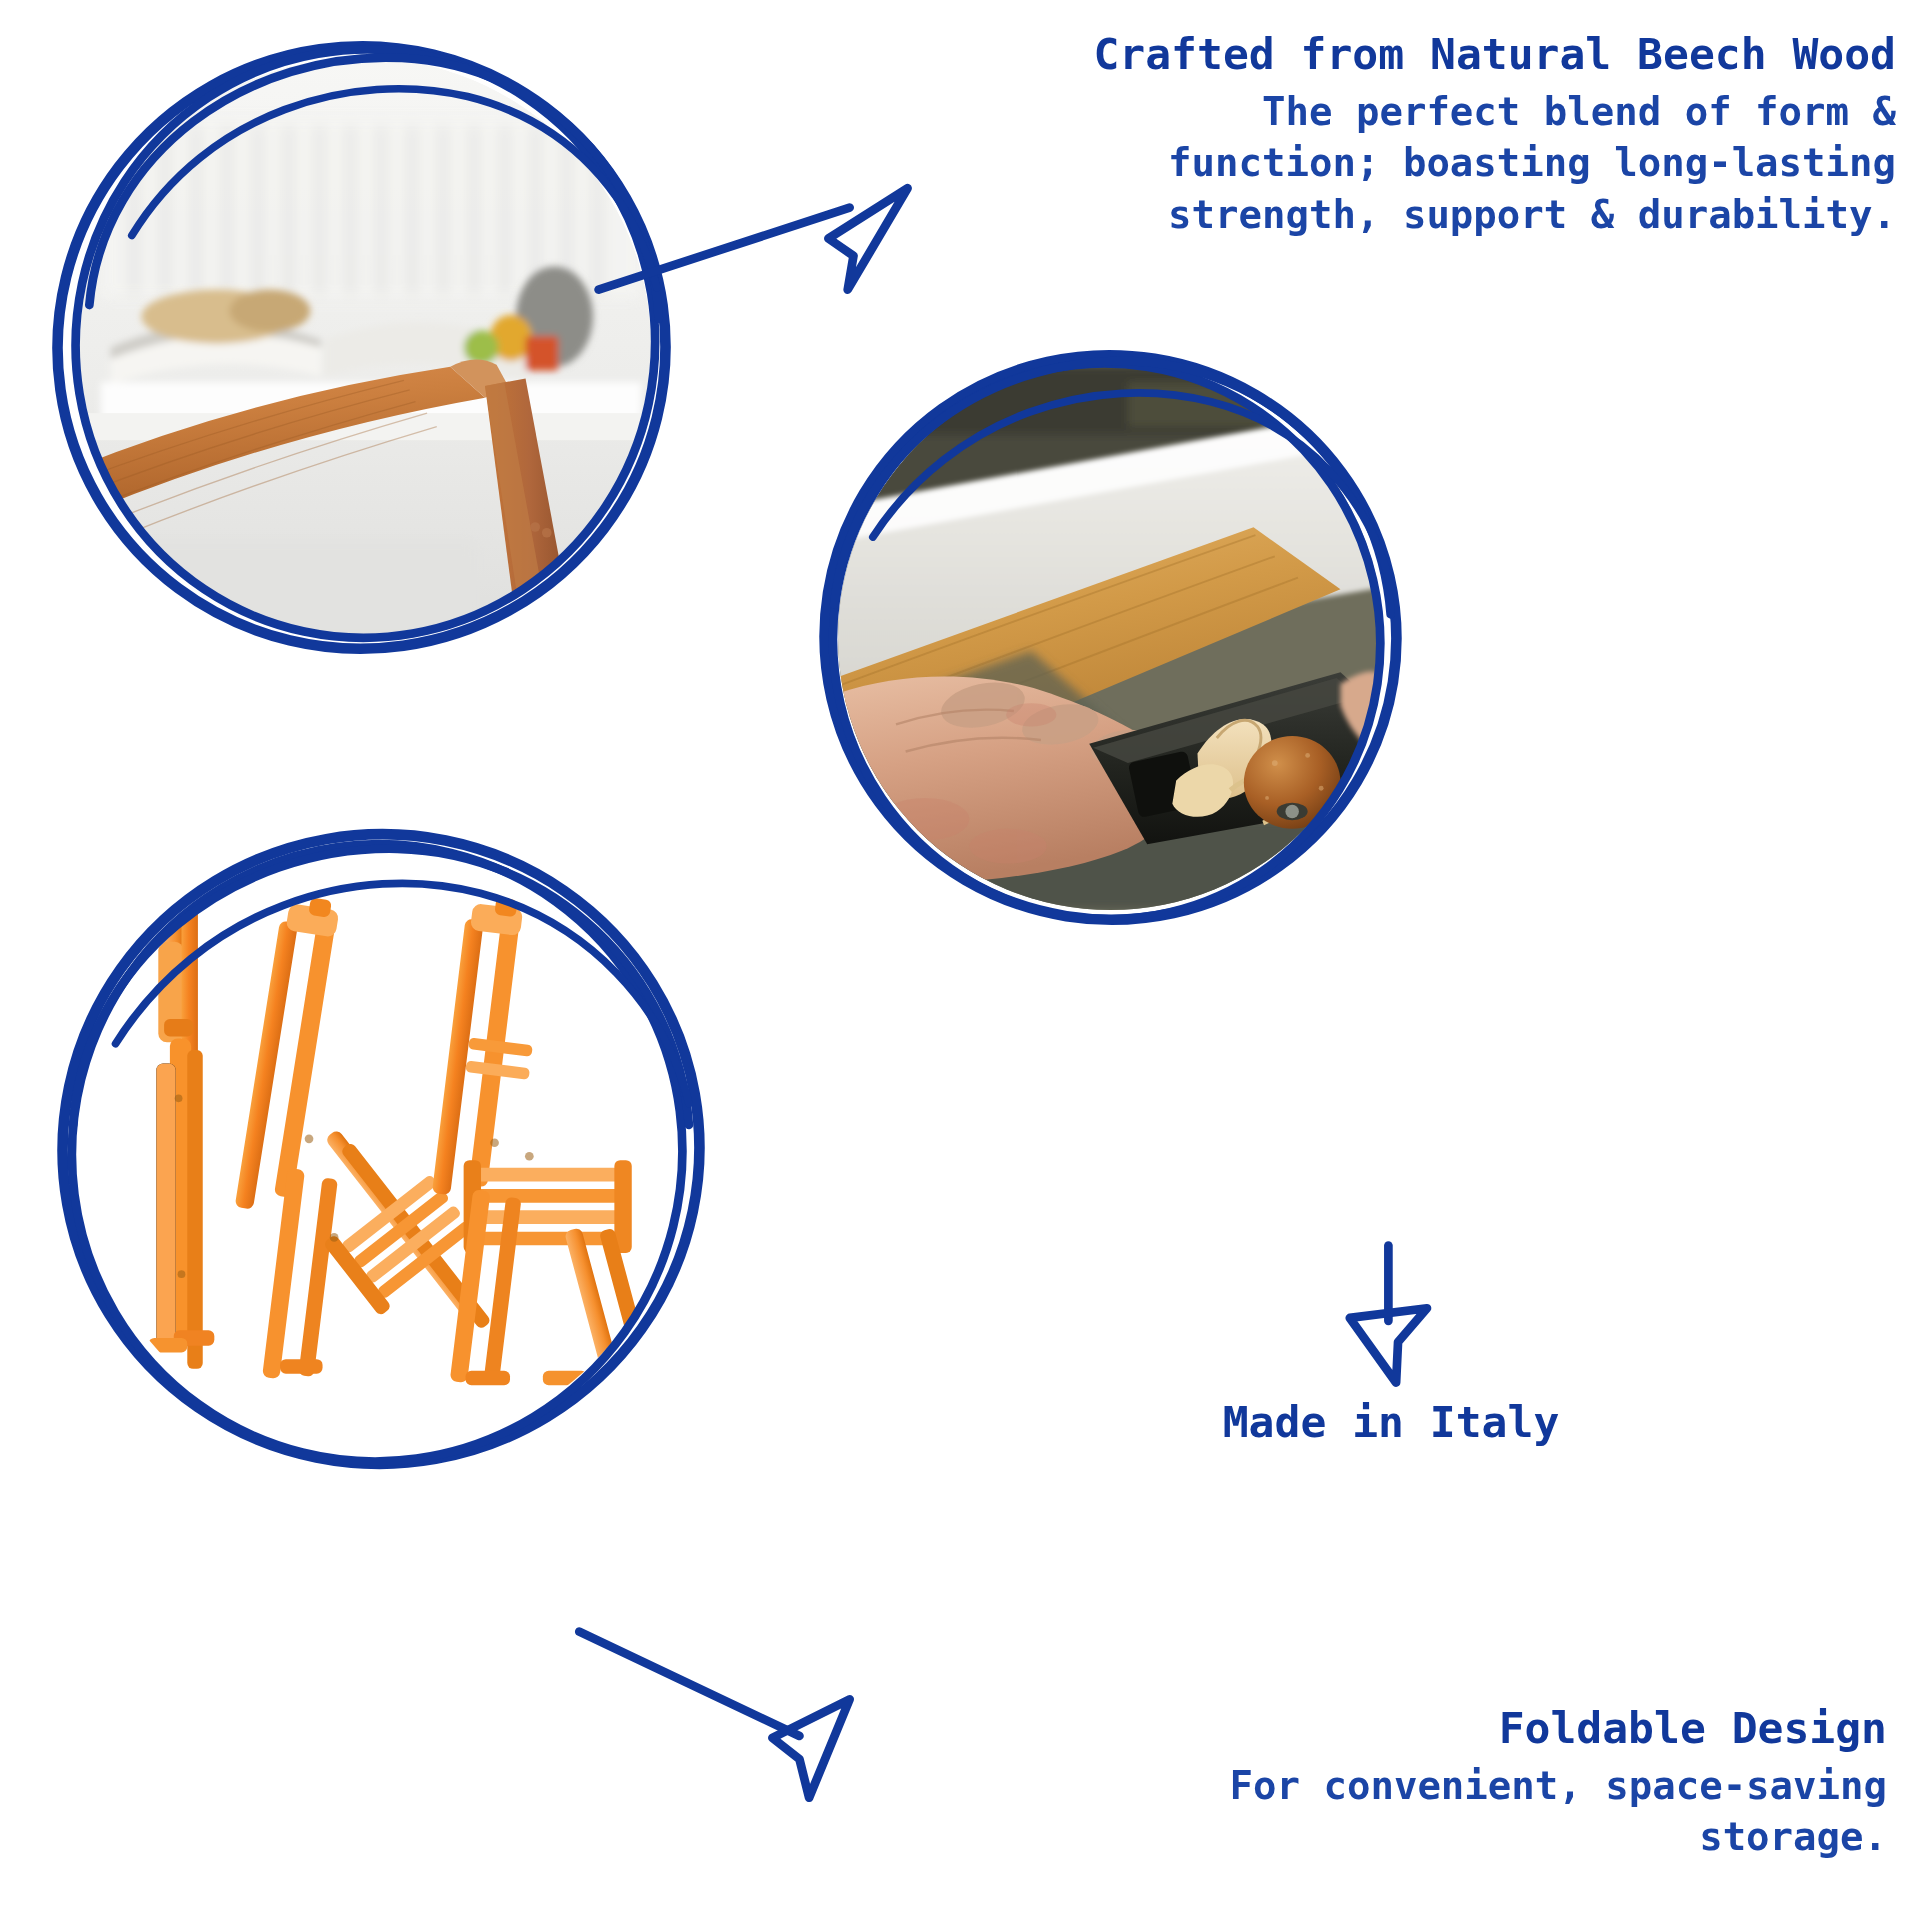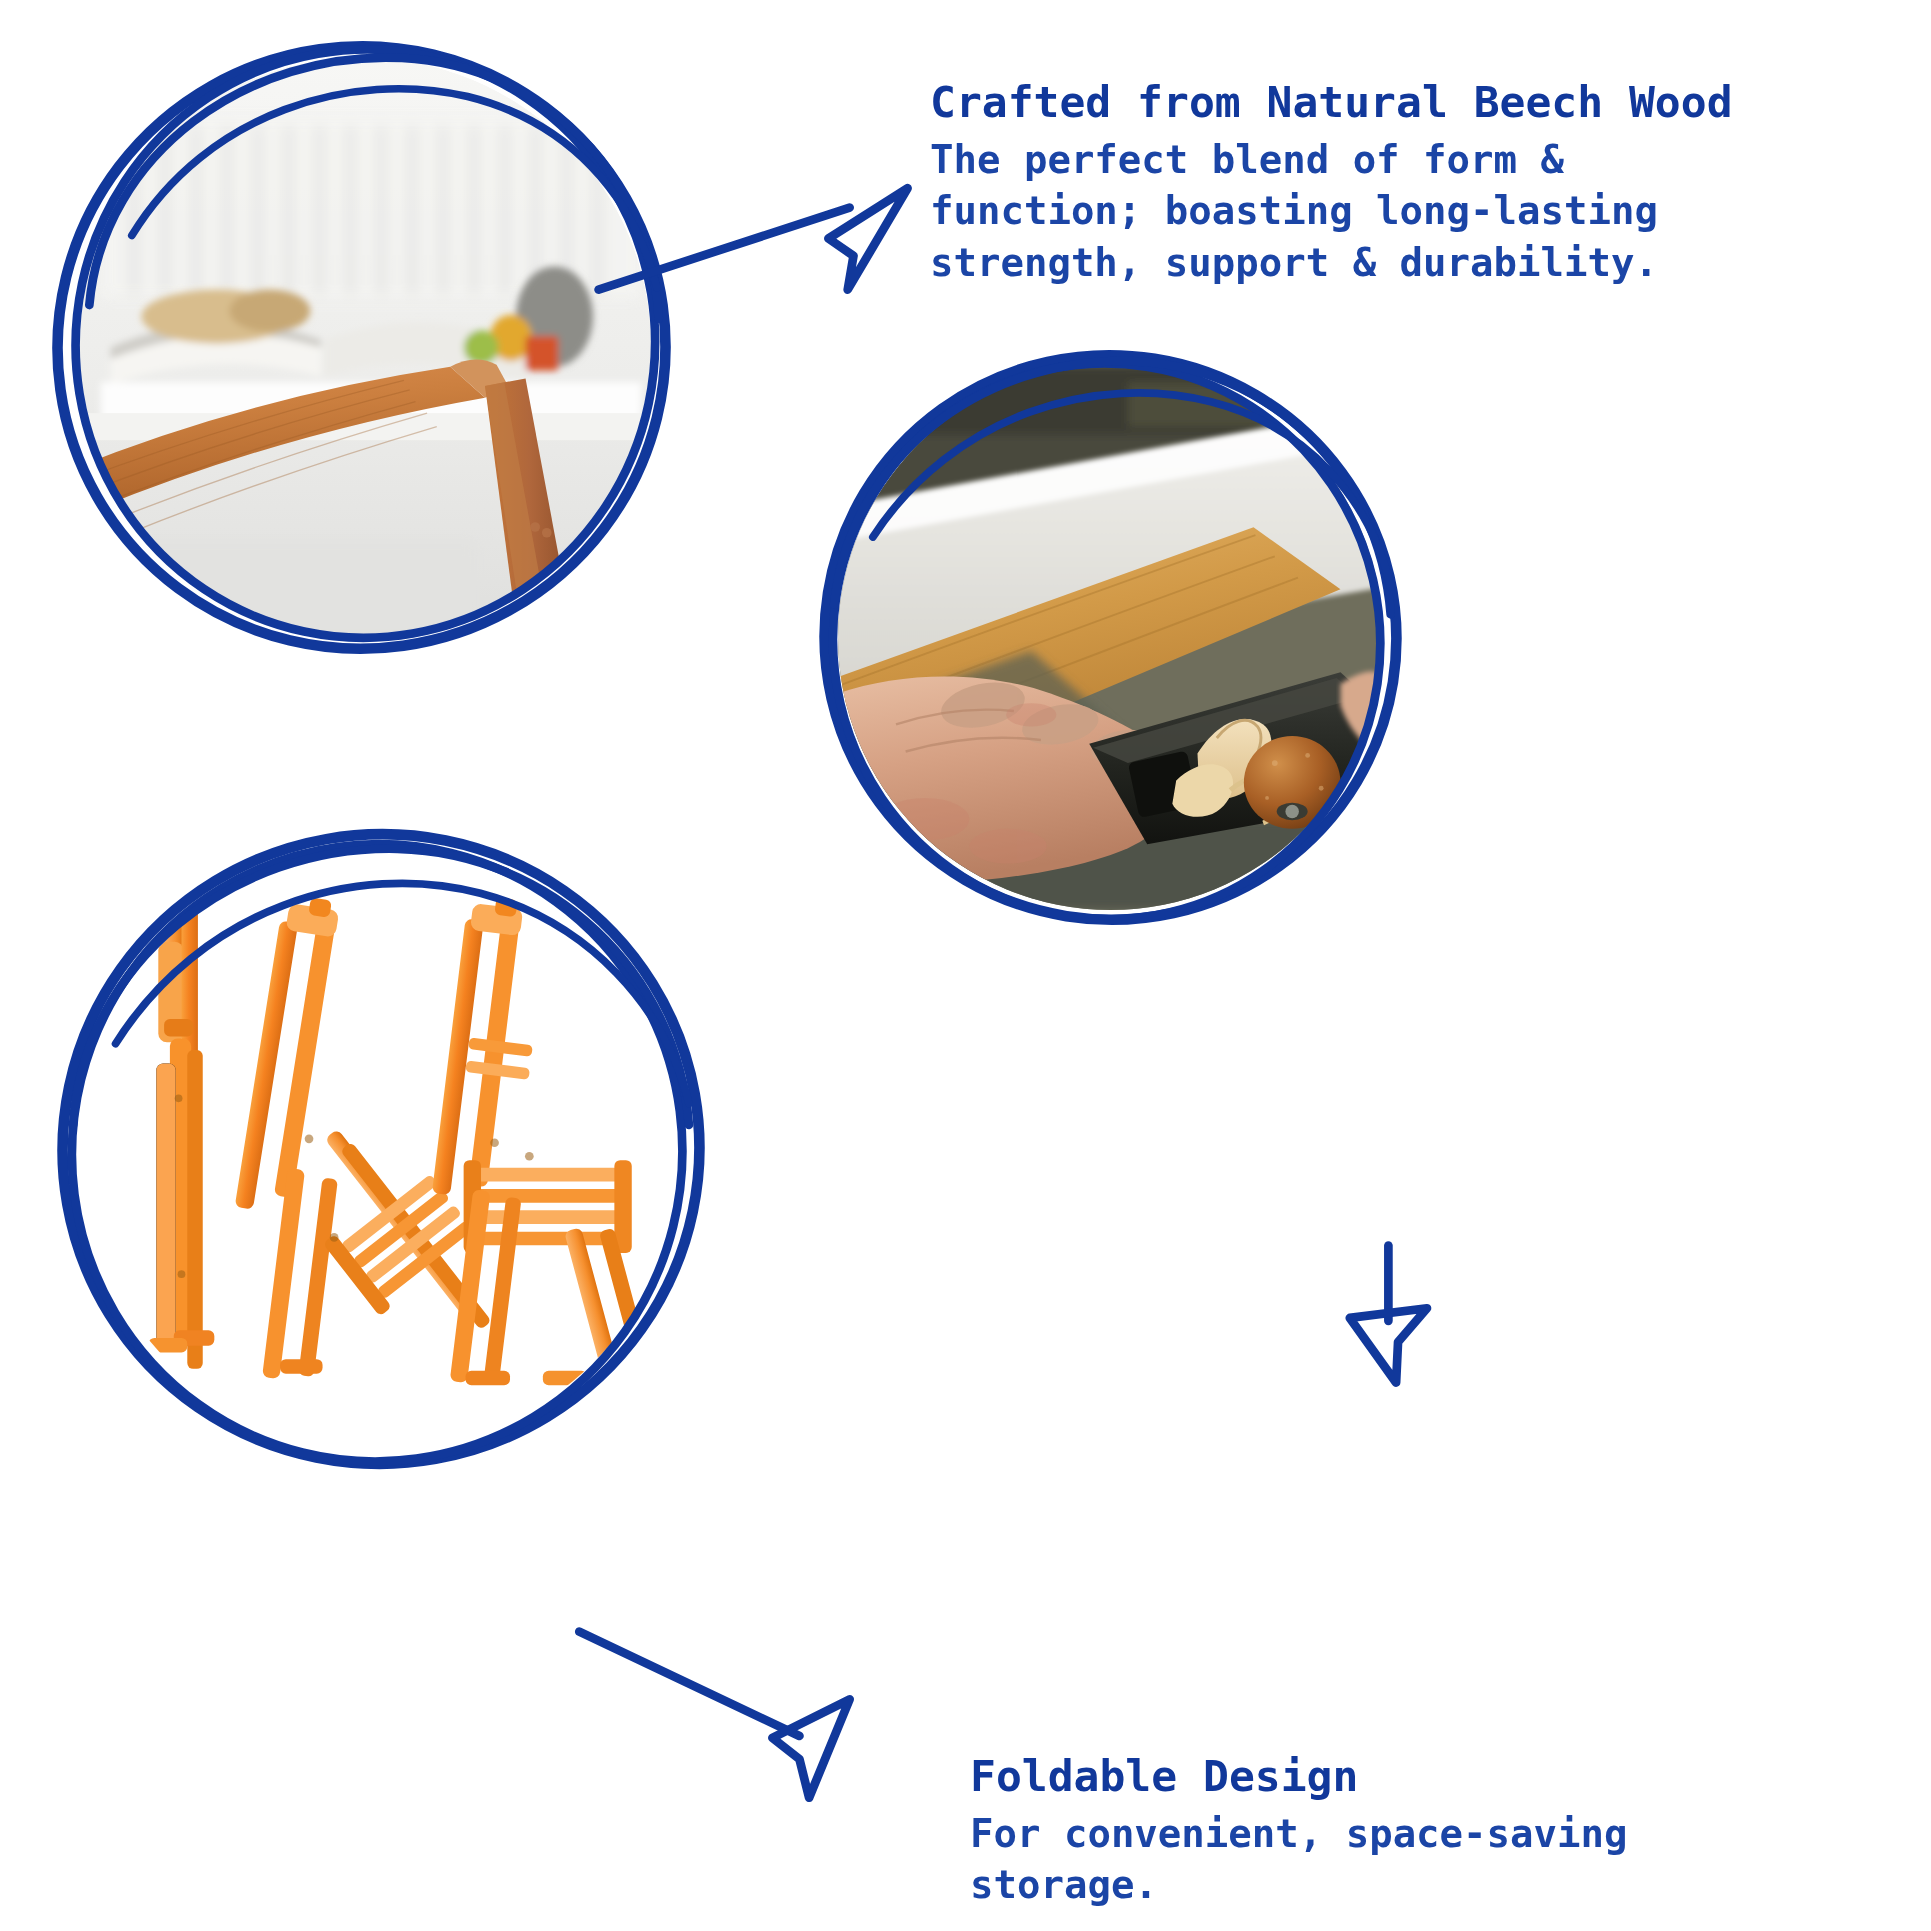--- a/index.html
+++ b/index.html
@@ -38,21 +38,21 @@
   .block p{
     margin:0;
     font-family:"DejaVu Sans Mono","Liberation Mono",monospace;
     font-weight:700;
     font-size:39px;
     line-height:1.33;
     color:#1B45A6;
     white-space:pre-line;
   }
   .center{text-align:center;}
-  .left{text-align:left;margin-top:48px;}
+  .left{text-align:right;}
 
   
   .arrows{position:absolute;left:0;top:0;width:1931px;height:1931px;overflow:visible;pointer-events:none;}
 </style>
 </head>
 <body>
 
 <div class="stage">
 
   <div class="medallion" style="left:43px;top:29px;width:637px;height:637px;">
@@ -416,20 +416,21 @@
   </svg>
 
   <div class="block left" style="left:930px;top:29px;width:966px;">
     <h2>Crafted from Natural Beech Wood</h2>
     <p>The perfect blend of form &amp;
 function; boasting long-lasting
 strength, support &amp; durability.</p>
   </div>
 
   <div class="block center" style="left:966px;top:1397px;width:850px;">
+    <h2>Made in Italy</h2>
   </div>
 
   <div class="block left" style="left:970px;top:1703px;width:917px;">
     <h2>Foldable Design</h2>
     <p>For convenient, space-saving
 storage.</p>
   </div>
 
 </div>
 

